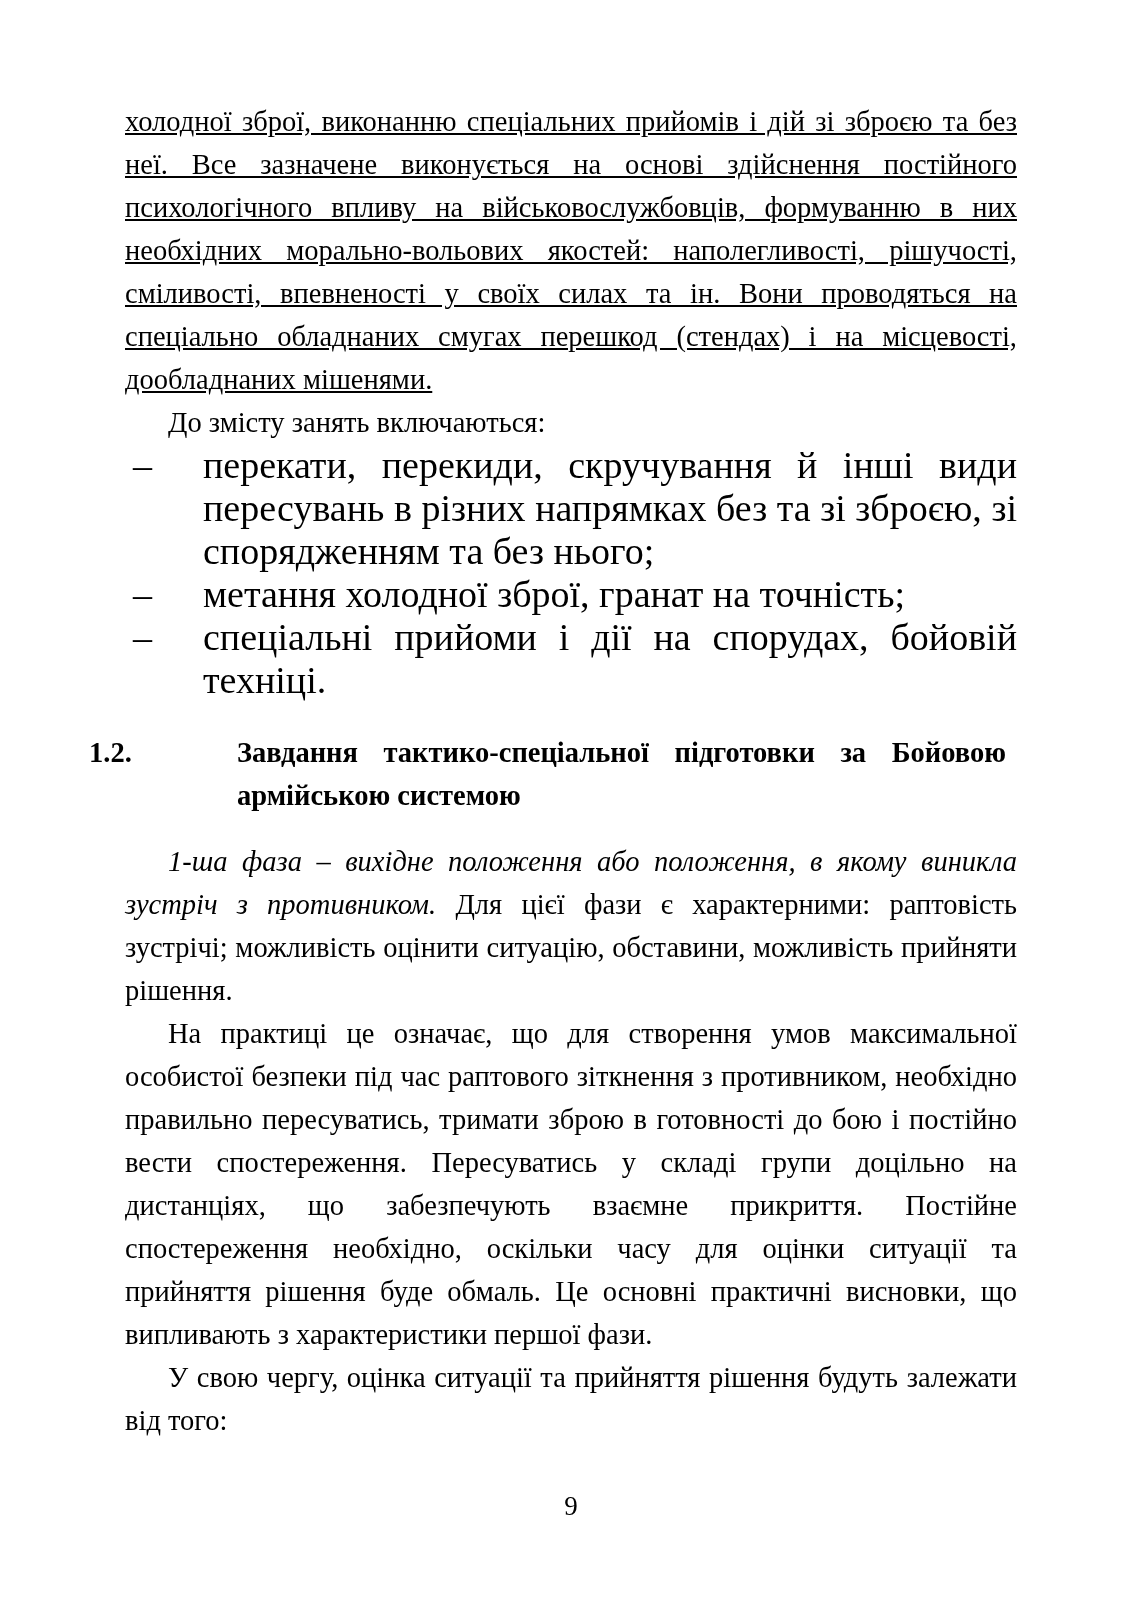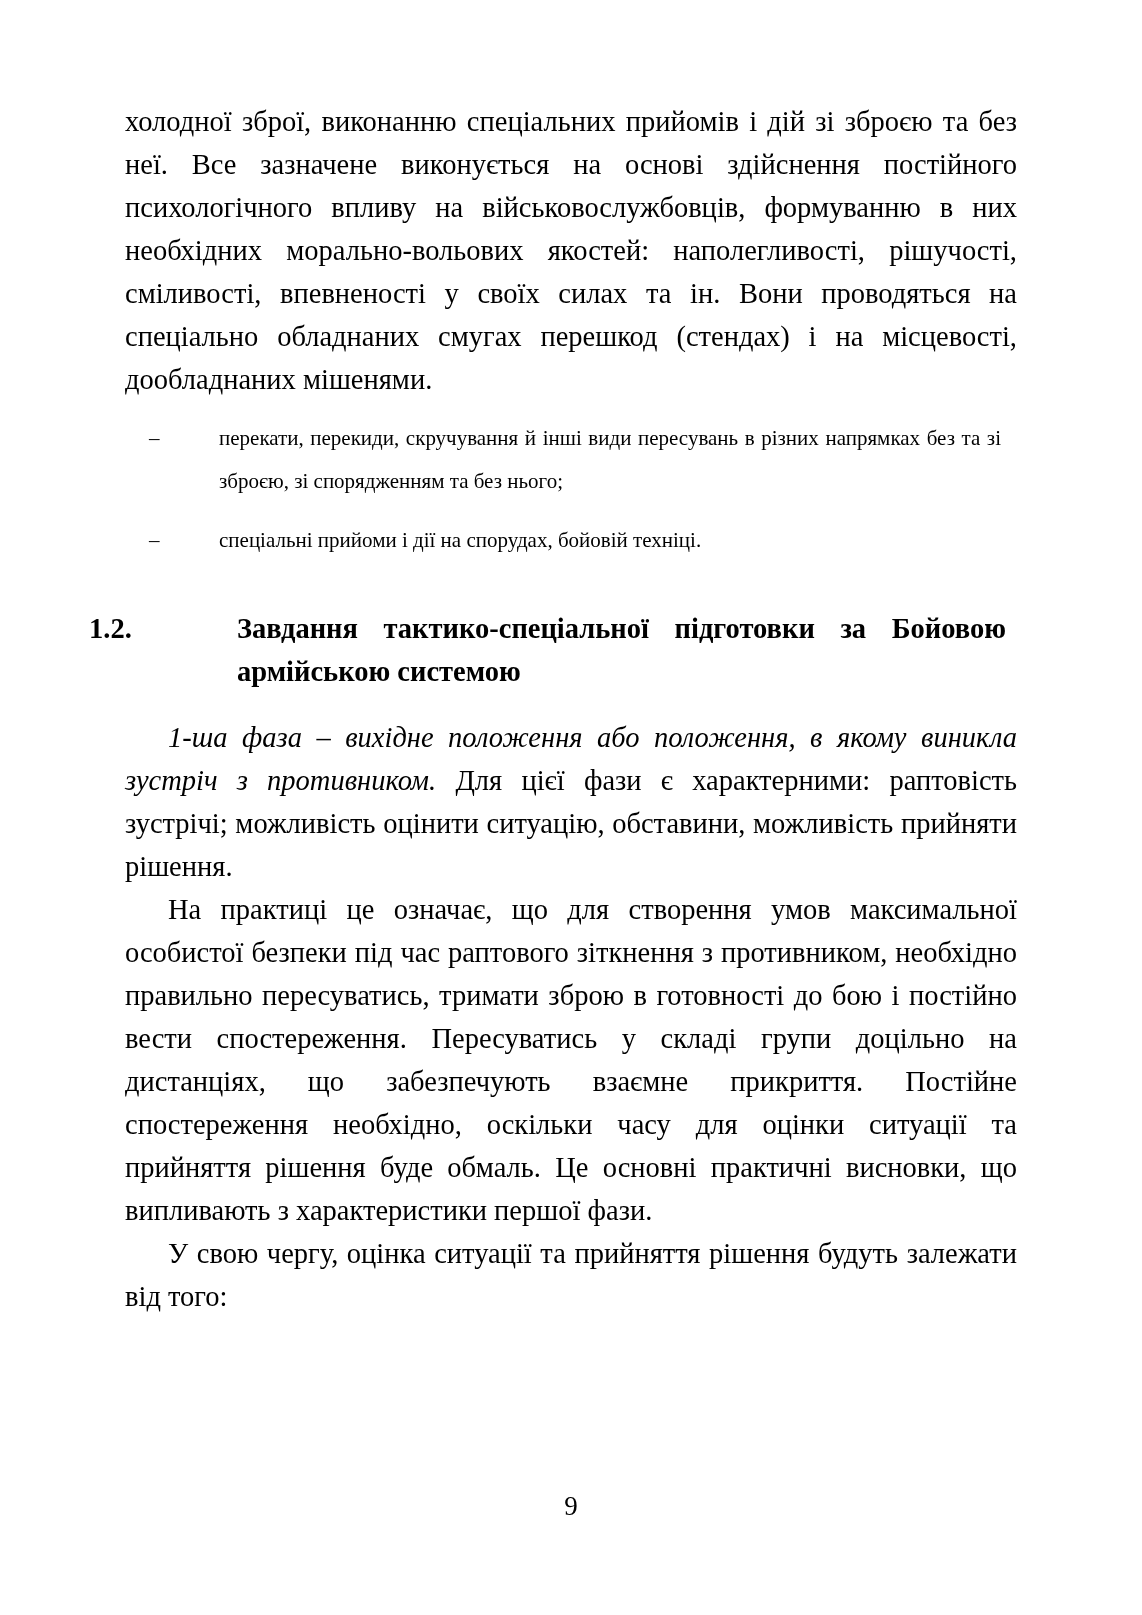--- a/index.html
+++ b/index.html
@@ -33,25 +33,26 @@
     text-align: justify;
     text-justify: inter-word;
     hyphens: manual;
     -webkit-hyphens: manual;
   }
   .para.indent {
     text-indent: 43px;
   }
   .para.flush {
     text-indent: 0;
+    text-decoration: underline;
   }
   
   .list-item {
-    margin: 16px;
-    font-size: 21px;
+    margin: 0;
+    font-size: 38px;
     line-height: 43px;
     text-align: justify;
     text-justify: inter-word;
     padding-left: 78px;
     text-indent: -35px;
   }
   .list-item .dash {
     display: inline-block;
     width: 35px;
   }
@@ -89,26 +90,28 @@
 </style>
 </head>
 <body>
 
 <div class="page">
 
   <div class="text-column">
 
     <p class="para flush">холодної зброї, виконанню спеціальних прийомів і дій зі зброєю та без неї. Все зазначене виконується на основі здійснення постійного психологічного впливу на військовослужбовців, формуванню в них необхідних морально-вольових якостей: наполегливості, рішучості, сміливості, впевненості у своїх силах та ін. Вони проводяться на спеціально обладнаних смугах перешкод (стендах) і на місцевості, дообладнаних мішенями.</p>
 
+    <p class="para indent">До змісту занять включаються:</p>
 
     <p class="list-item"><span class="dash">–</span><span>перекати, перекиди, скручування й інші види пересувань в різних напрямках без та зі зброєю, зі спорядженням та без нього;</span></p>
 
 
 
 
+    <p class="list-item"><span class="dash">–</span><span>метання холодної зброї, гранат на точність;</span></p>
 
     <p class="list-item"><span class="dash">–</span><span>спеціальні прийоми і дії на спорудах, бойовій техніці.</span></p>
 
     <div class="spacer-md"></div>
 
     <p class="heading"><span class="num">1.2.</span><span class="htext">Завдання тактико-спеціальної підготовки за Бойовою армійською системою</span></p>
 
     <div class="spacer-sm"></div>
 
 

